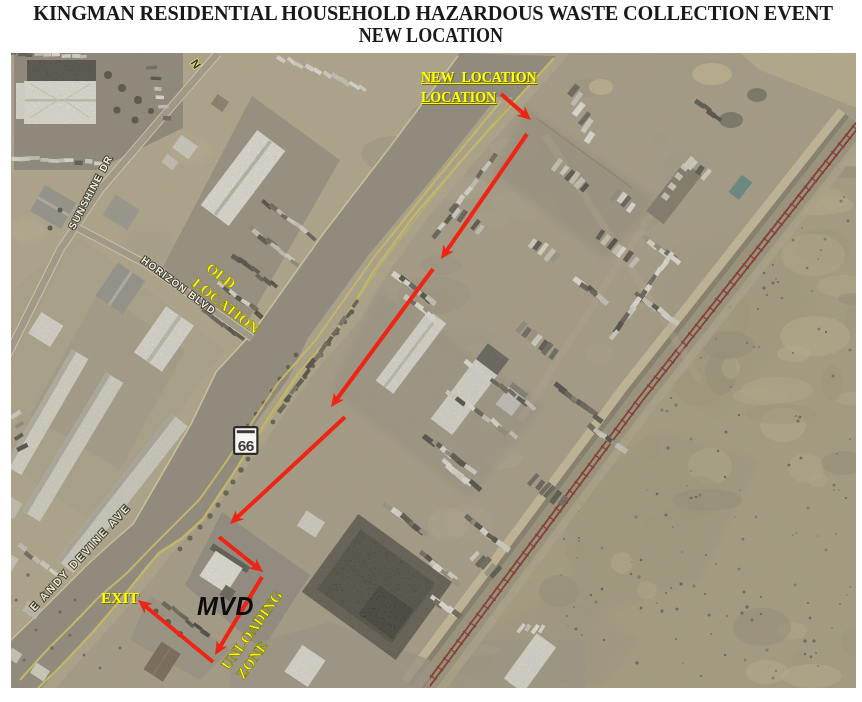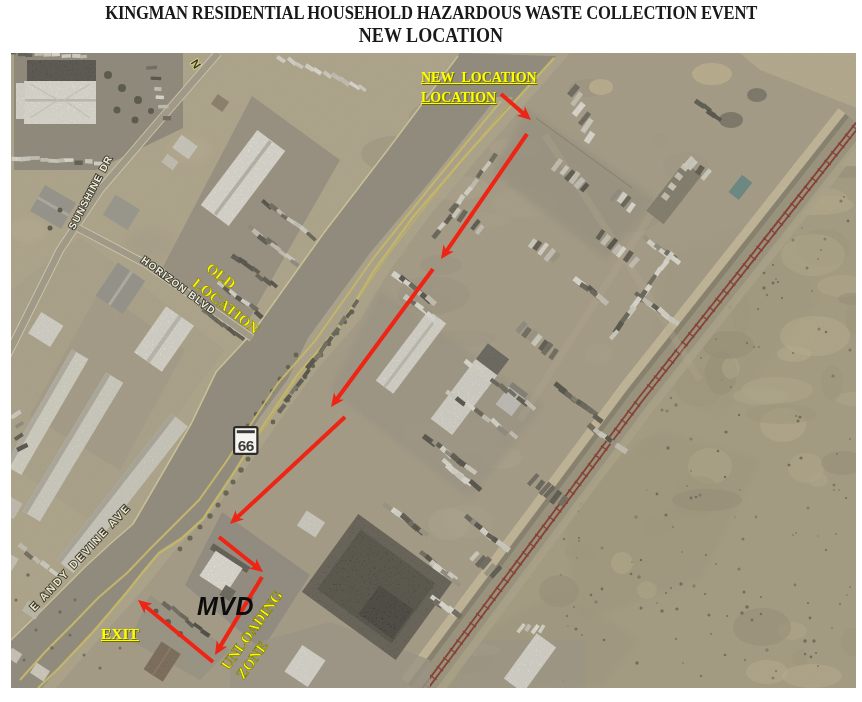--- a/index.html
+++ b/index.html
@@ -1,18 +1,18 @@
 <!DOCTYPE html>
 <html><head>
 <meta charset="utf-8">
 <style>
   html,body{margin:0;padding:0;background:#fff;width:862px;height:702px;overflow:hidden;}
   #page{position:relative;width:862px;height:702px;font-family:"Liberation Serif",serif;}
   #title{position:absolute;top:2px;left:0;width:862px;text-align:center;font-weight:bold;color:#191919;}
-  #t1{font-size:18px;line-height:22px;letter-spacing:-0.2px;white-space:nowrap;} #t1 span{display:inline-block;transform:scaleX(0.923);transform-origin:center;}
+  #t1{font-size:22px;line-height:22px;letter-spacing:-0.2px;white-space:nowrap;} #t1 span{display:inline-block;transform:scaleX(0.923);transform-origin:center;}
   #t2{font-size:22px;line-height:22px;} #t2 span{display:inline-block;transform:scaleX(0.82);transform-origin:center;}
   svg{position:absolute;top:0;left:0;}
   .lbl{position:absolute;color:#ffff00;font-weight:bold;text-shadow:1px 1px 0 #6a6a00;}
 </style>
 </head>
 <body>
 <div id="page">
 
   <div id="title">
       <div id="t1"><span>KINGMAN RESIDENTIAL HOUSEHOLD HAZARDOUS WASTE COLLECTION EVENT</span></div>
@@ -1489,16 +1489,16 @@
       <line x1="213.0" y1="662.0" x2="144.2" y2="605.2" stroke="#ee2414" stroke-width="4.0"></line>
       <polygon points="138.0,600.0 152.4,603.8 145.5,606.2 144.5,613.4" fill="#ee2414"></polygon>
 
     <rect x="0" y="0" width="11" height="702" fill="#fff"></rect>
     <rect x="856" y="0" width="6" height="702" fill="#fff"></rect>
     <rect x="0" y="688" width="862" height="14" fill="#fff"></rect>
   </svg>
 
   <div class="lbl" style="left:421px;top:68px;font-size:14px;line-height:19.5px;letter-spacing:0;"><span style="text-decoration:underline;">NEW&nbsp;&nbsp;LOCATION</span><br><span style="text-decoration:underline;">LOCATION</span></div>
 
-  <div class="lbl" style="left:101px;top:589px;font-size:15.5px;text-decoration:underline;margin-top:36px;">EXIT</div>
+  <div class="lbl" style="left:101px;top:589px;font-size:15.5px;">EXIT</div>
 
   <div style="position:absolute;left:197px;top:592px;color:#0c0c0c;font-weight:bold;font-style:italic;font-family:'Liberation Sans',sans-serif;font-size:25px;letter-spacing:0.5px;">MVD</div>
 </div>
 
 </body></html>

